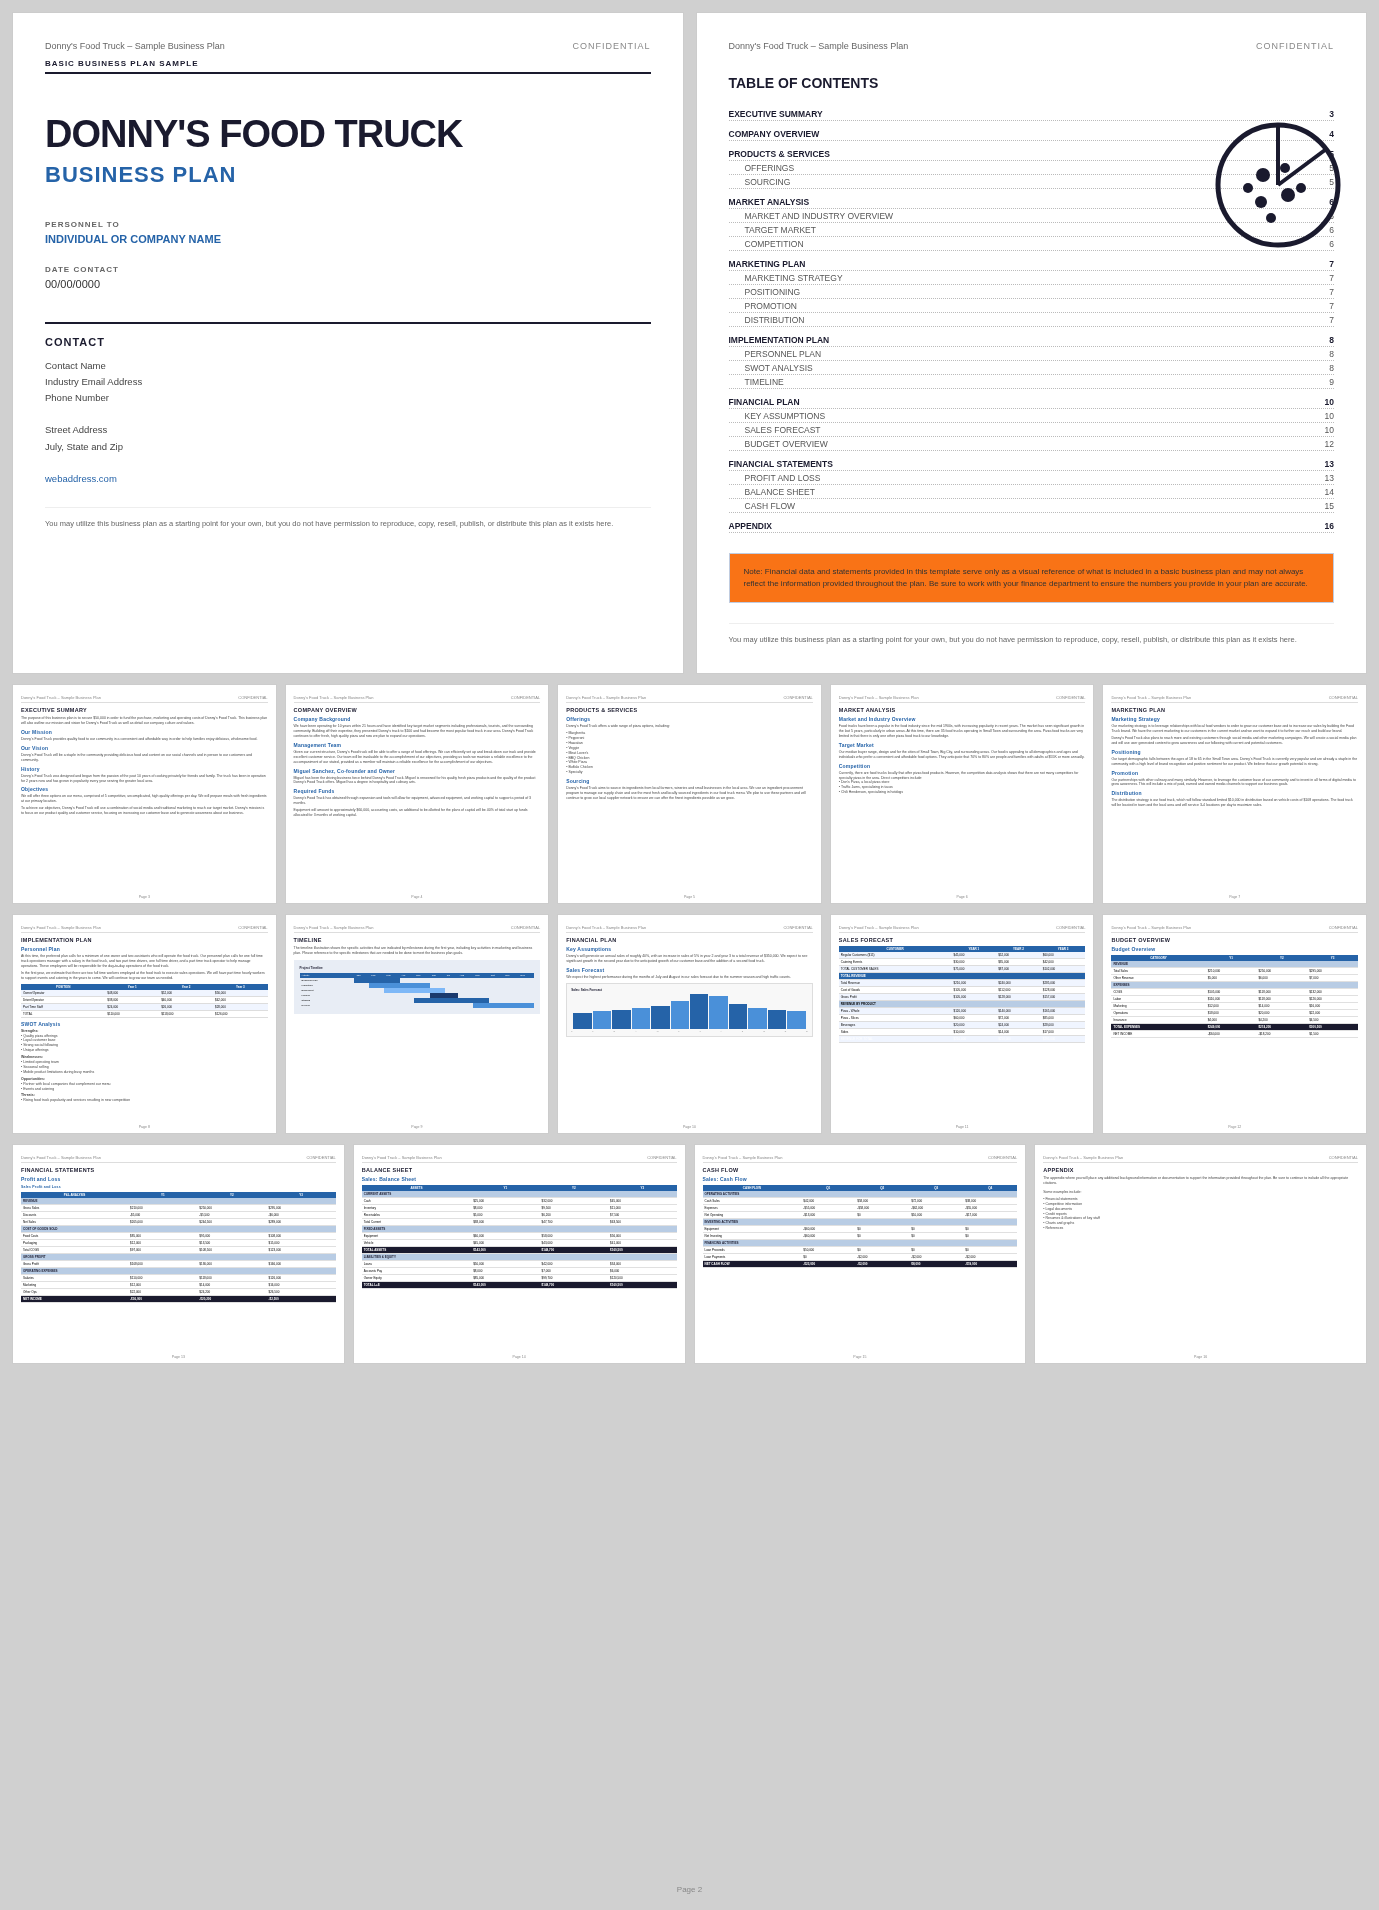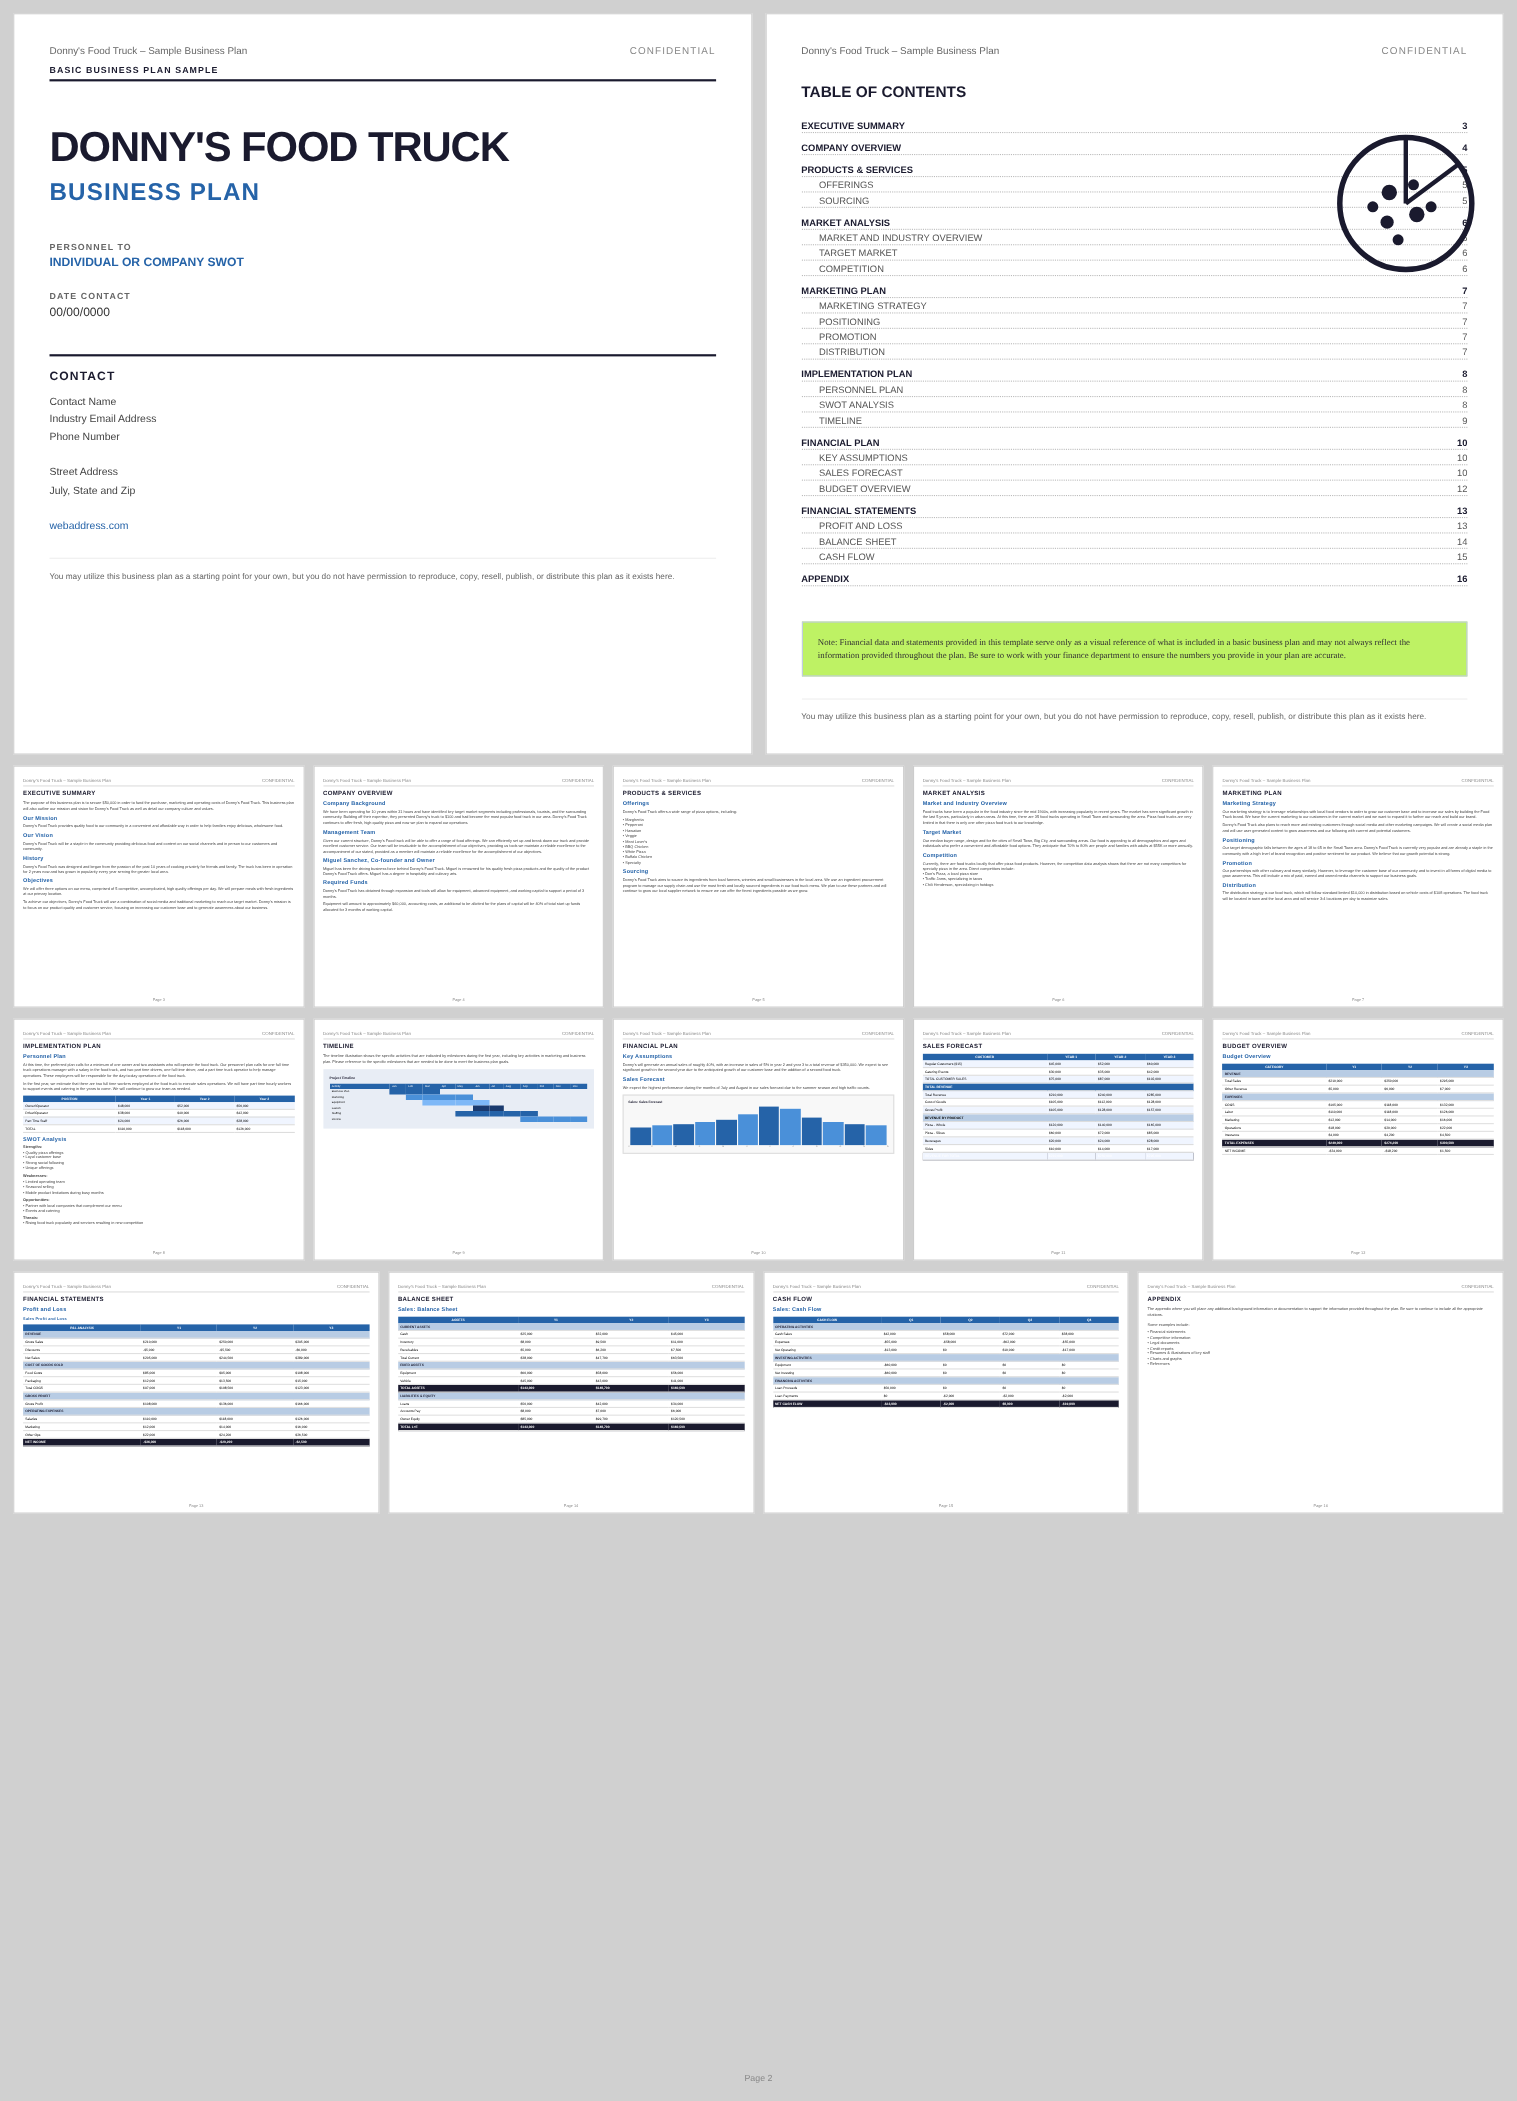--- a/index.html
+++ b/index.html
@@ -218,28 +218,27 @@
 
     .toc-item.sub {
       padding-left: 16px;
       color: #555;
     }
 
     .toc-item-label { flex: 1; }
     .toc-item-page { margin-left: 8px; white-space: nowrap; }
 
     .note-box {
-      background: #bef264;
+      background: #f97316;
       border: 1px solid #c0cce0;
       padding: 12px 14px;
-      margin-top: 32px;
+      margin-top: 20px;
       font-size: 8px;
       color: #333;
       line-height: 1.5;
-      font-family: Liberation Serif, serif;
     }
 
     
     .micro-header {
       display: flex;
       justify-content: space-between;
       font-size: 4px;
       color: #888;
       margin-bottom: 4px;
       border-bottom: 0.5px solid #ddd;
@@ -356,21 +355,21 @@
       <circle cx="72" cy="48" r="5" fill="#1a1a2e"></circle>
       <circle cx="88" cy="68" r="5" fill="#1a1a2e"></circle>
       <circle cx="58" cy="98" r="5" fill="#1a1a2e"></circle>
       <circle cx="35" cy="68" r="5" fill="#1a1a2e"></circle>
     </svg>
 
     <div class="business-plan-title">DONNY'S FOOD TRUCK</div>
     <div class="business-plan-subtitle">BUSINESS PLAN</div>
 
     <div class="presented-to-label">PERSONNEL TO</div>
-    <div class="presented-to-value">INDIVIDUAL OR COMPANY SWOT</div>
+    <div class="presented-to-value">INDIVIDUAL OR COMPANY NAME</div>
 
     <div class="date-label">DATE CONTACT</div>
     <div class="date-value">00/00/0000</div>
 
     <div class="contact-section">
       <div class="contact-title">CONTACT</div>
       <div class="contact-info">
         <div>Contact Name</div>
         <div>Industry Email Address</div>
         <div>Phone Number</div>

